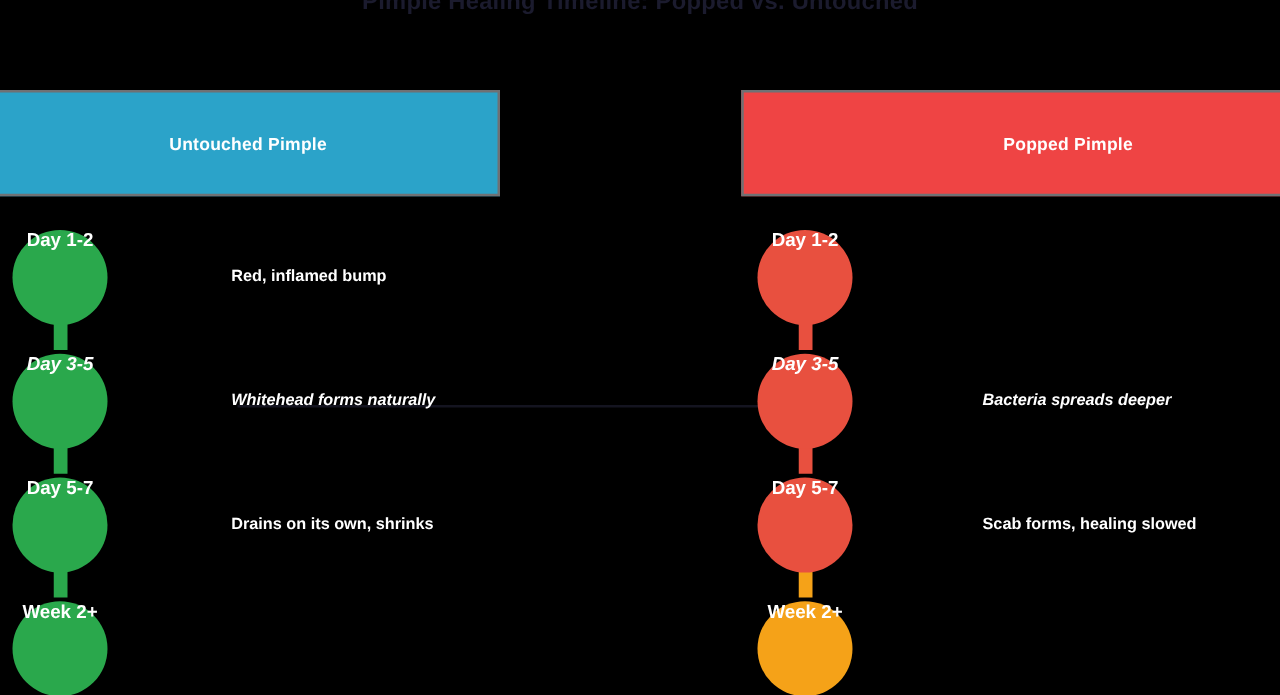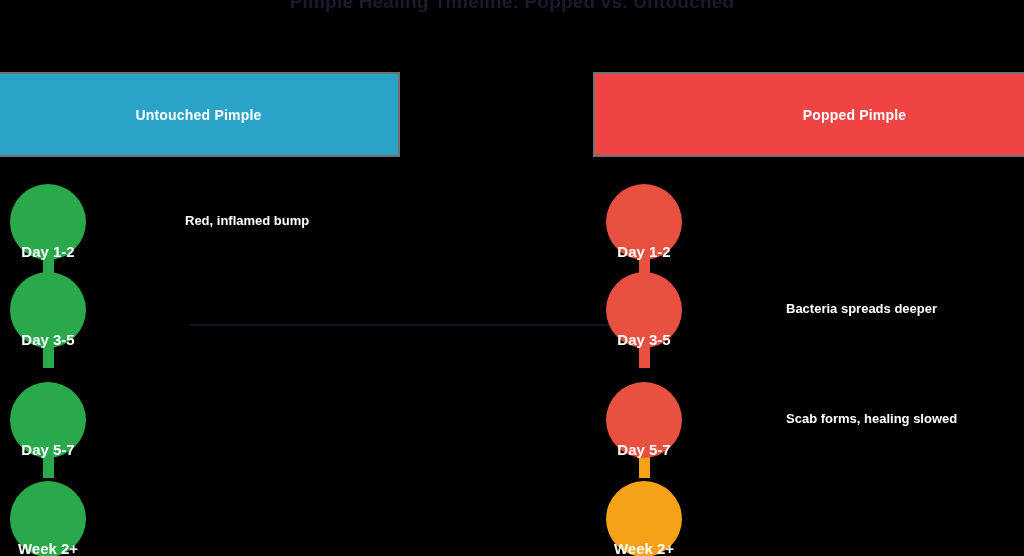--- a/index.html
+++ b/index.html
@@ -68,33 +68,33 @@
   }
   .col-left  { left: 0px;   width: 420px; }
   .col-right { left: 596px; width: 420px; }
 
   .row {
     position: absolute;
     height: 100px;
     width: 100%;
   }
   .row-0 { top: 0px; }
-  .row-1 { top: 88px; }
+  .row-1 { top: 99px; font-style: italic; }
   .row-2 { top: 198px; }
   .row-3 { top: 297px; }
 
   
   .node {
     position: absolute;
     top: 4px;
     width: 76px;
     height: 76px;
     border-radius: 50%;
     display: flex;
-    align-items: flex-end;
+    align-items: flex-start;
     justify-content: center;
     z-index: 2;
   }
   .col-left  .node { left: 10px; }
   .col-right .node { left: 10px; }
 
   .node-label {
     font-size: 15px;
     font-weight: bold;
     color: #ffffff;
@@ -154,27 +154,29 @@
       <span class="node-label">Day 1-2</span>
     </div>
     <div class="desc">Red, inflamed bump</div>
   </div>
 
   <div class="row row-1">
     <div class="stem green"></div>
     <div class="node green">
       <span class="node-label">Day 3-5</span>
     </div>
+    <div class="desc">Whitehead forms naturally</div>
   </div>
 
   <div class="row row-2">
     <div class="stem green"></div>
     <div class="node green">
       <span class="node-label">Day 5-7</span>
     </div>
+    <div class="desc">Drains on its own, shrinks</div>
   </div>
 
   <div class="row row-3">
     <div class="node green">
       <span class="node-label">Week 2+</span>
     </div>
   </div>
 
 </div>
 

